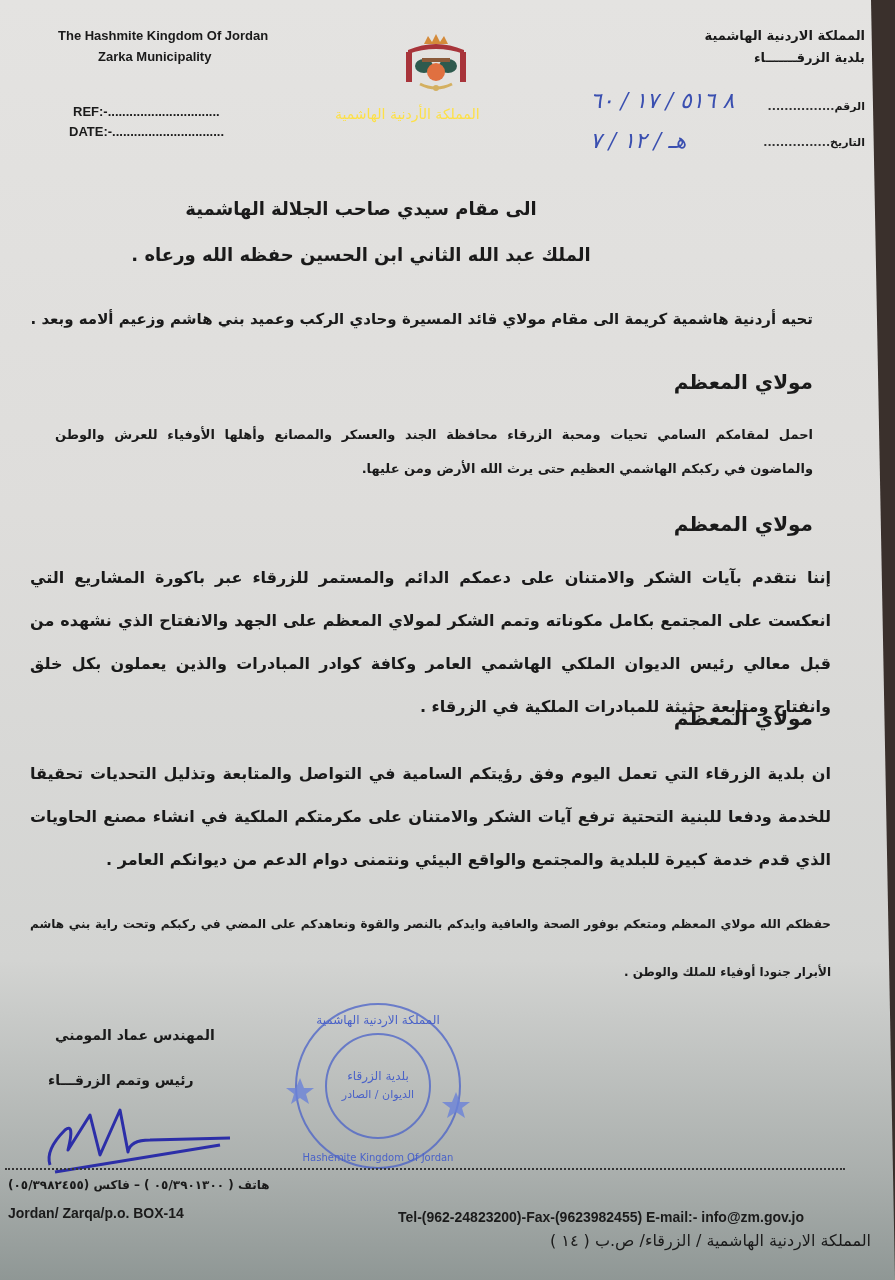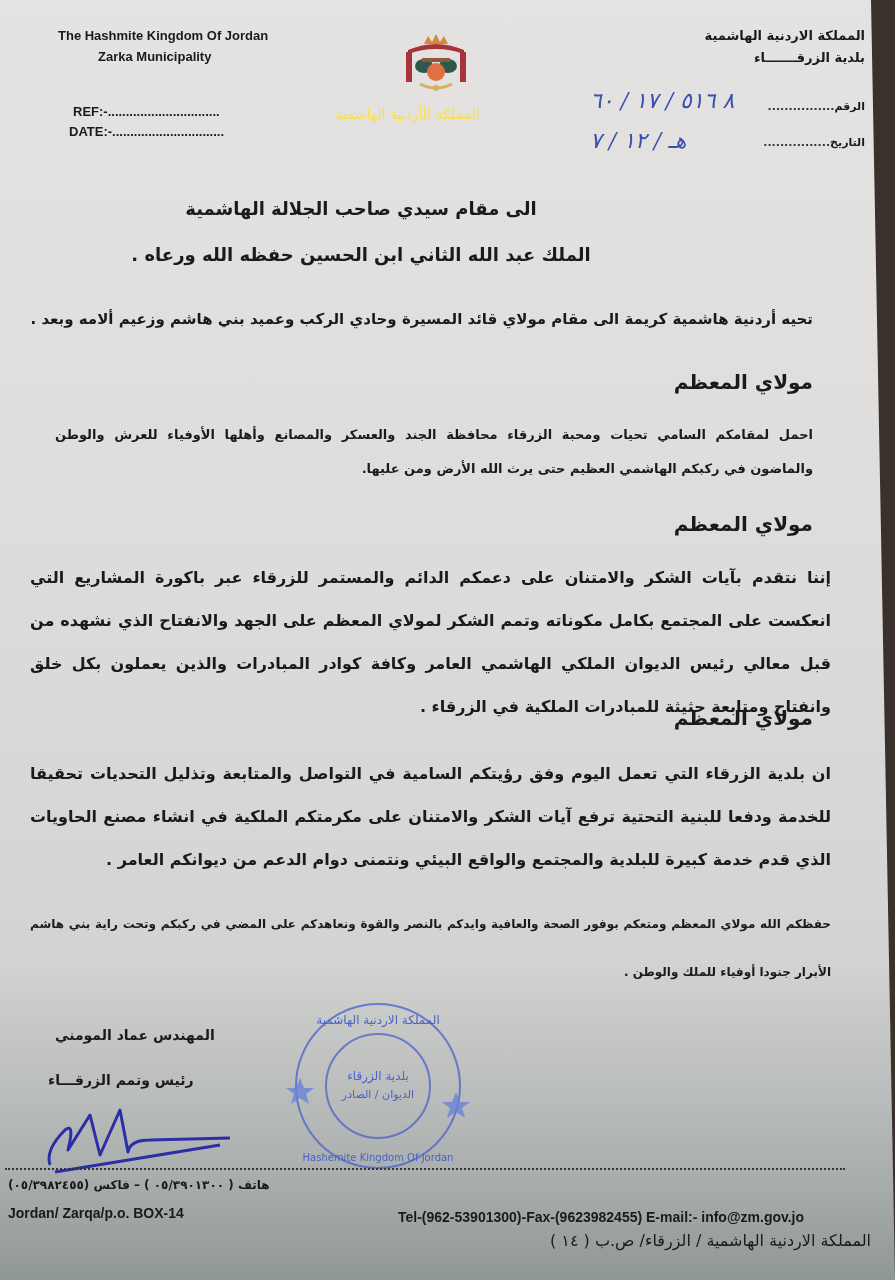--- a/index.html
+++ b/index.html
@@ -120,13 +120,13 @@
   <text x="100" y="84" font-size="12" fill="#4a62c8" text-anchor="middle" font-family="DejaVu Sans, sans-serif">بلدية الزرقاء</text>
   <text x="100" y="102" font-size="11" fill="#4a62c8" text-anchor="middle" font-family="DejaVu Sans, sans-serif">الديوان / الصادر</text>
   <text x="100" y="28" font-size="12" fill="#4a62c8" text-anchor="middle" font-family="DejaVu Sans, sans-serif">المملكة الاردنية الهاشمية</text>
   <text x="100" y="165" font-size="10" fill="#4a62c8" text-anchor="middle" font-family="DejaVu Sans, sans-serif">Hashemite Kingdom Of Jordan</text>
 </svg>
 
 <div class="abs divider"></div>
 <div class="abs ar foot-ar-l">هاتف ( ٠٥/٣٩٠١٣٠٠ ) – فاكس (٠٥/٣٩٨٢٤٥٥)</div>
 <div class="abs ar foot-ar-r">المملكة الاردنية الهاشمية / الزرقاء/ ص.ب ( ١٤ )</div>
 <div class="abs en foot-en-l">Jordan/ Zarqa/p.o. BOX-14</div>
-<div class="abs en foot-en-r">Tel-(962-53901300)-Fax-(9623982455) E-mail:-   info@zm.gov.jo</div>
+<div class="abs en foot-en-r">Tel-(962-24823200)-Fax-(9623982455) E-mail:-   info@zm.gov.jo</div>
 
 </body></html>

